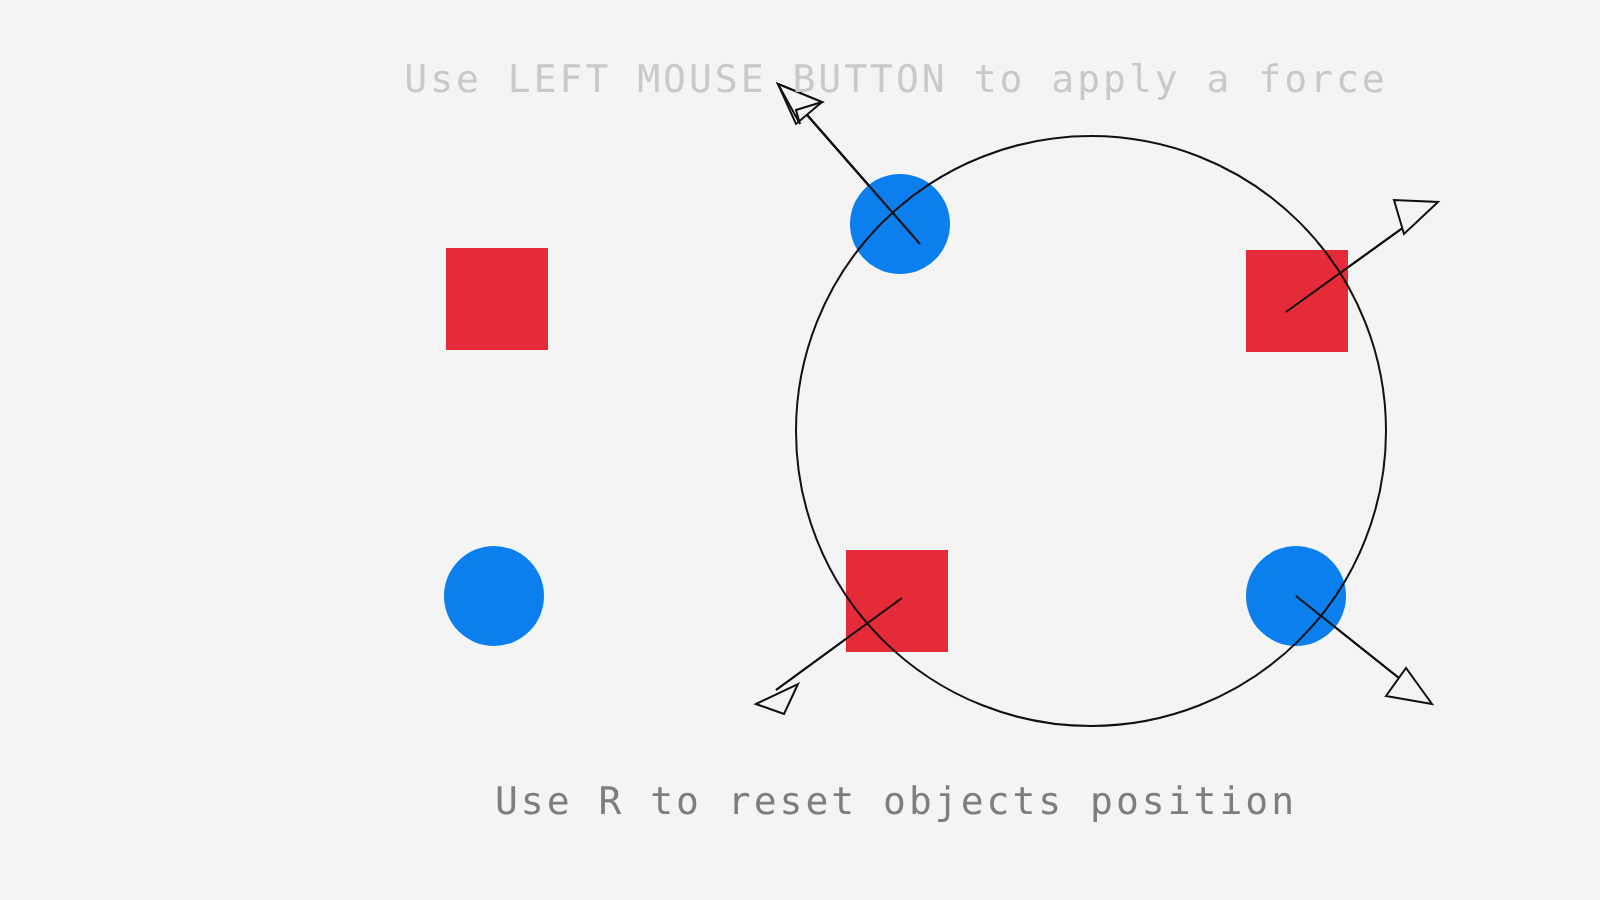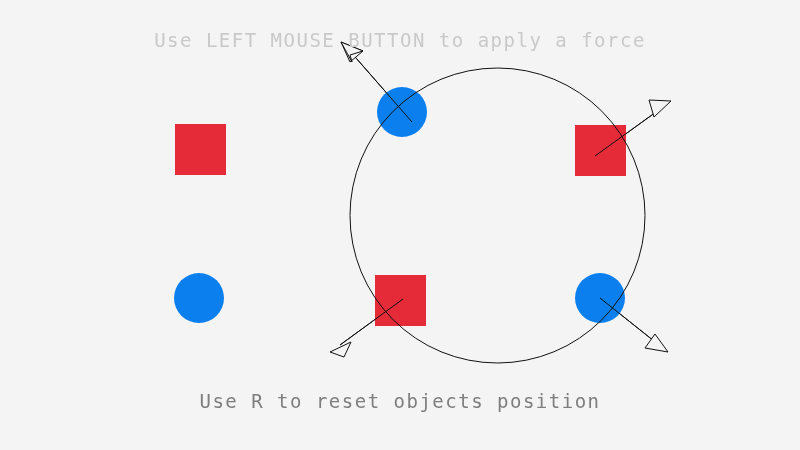--- a/index.html
+++ b/index.html
@@ -11,20 +11,21 @@
     height: 450px;
     overflow: hidden;
     background: #f4f4f4;
     font-family: "DejaVu Sans Mono", monospace;
   }
   #stage {
     position: relative;
     width: 748px;
     height: 450px;
     background: #f4f4f4;
+    margin-left: 48px;
   }
   #scene-svg {
     position: absolute;
     left: 0;
     top: 0;
     width: 800px;
     height: 450px;
     display: block;
   }
   .hud-text {

